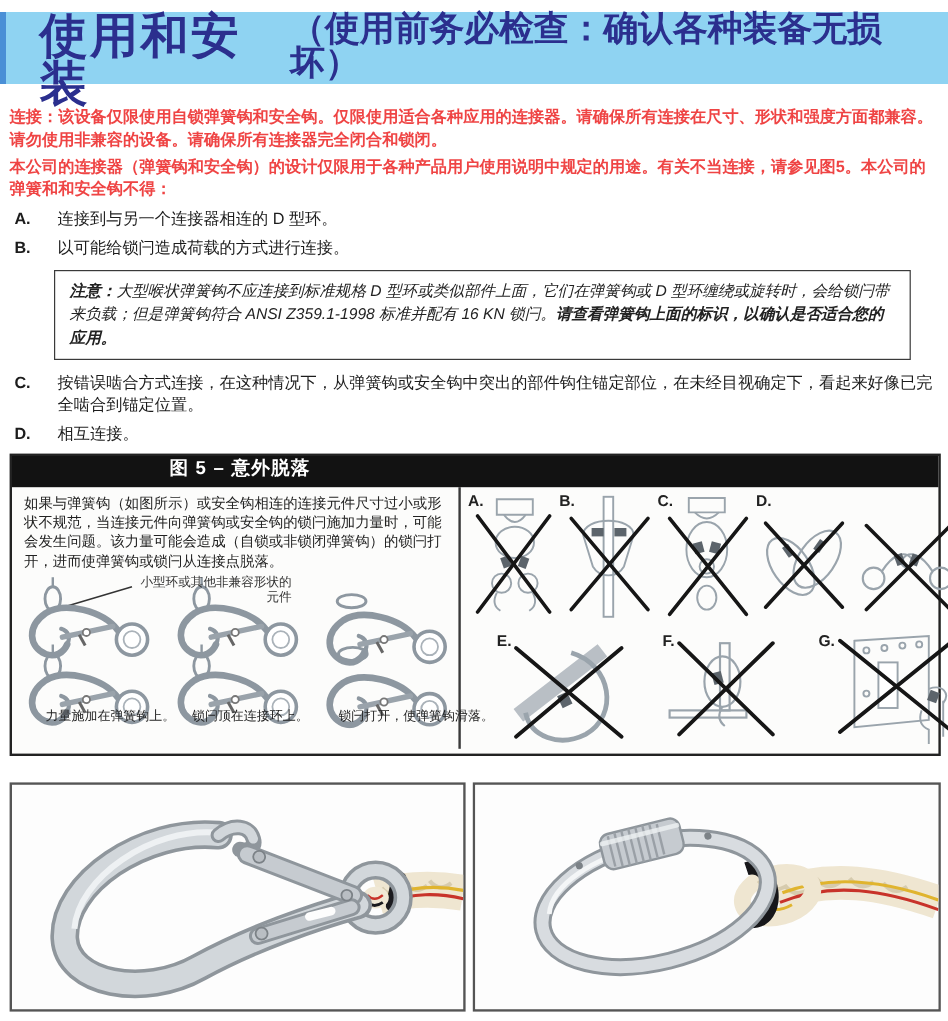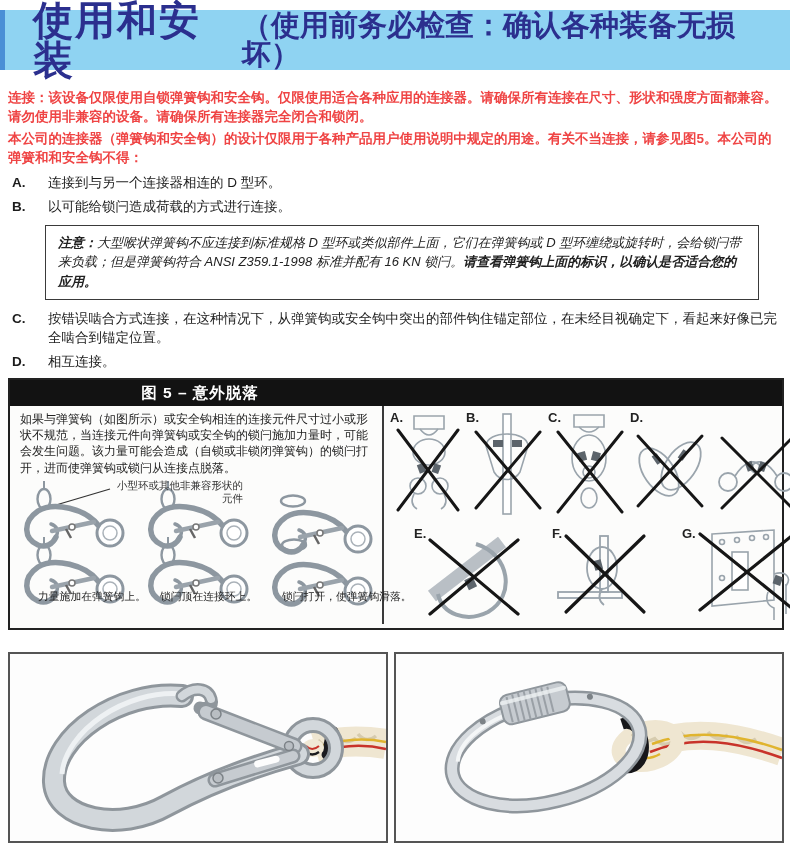--- a/index.html
+++ b/index.html
@@ -1,41 +1,41 @@
 <!DOCTYPE html>
 <html><head>
 <meta charset="utf-8">
 <style>
   html,body{margin:0;padding:0;background:#ffffff;}
   body{font-family:"Liberation Sans","DejaVu Sans",sans-serif;}
   .page{position:relative;width:790px;height:851px;background:#ffffff;overflow:hidden;}
 
   
   .banner{position:absolute;top:10px;left:0;width:790px;height:60px;background:#8fd3f2;
-          border-left:5px solid #4a8fd6;display:flex;align-items:center;padding-left:28px;box-sizing:border-box;}
+          border-left:5px solid #4a8fd6;display:flex;padding-left:28px;box-sizing:border-box;}
   .banner .t-main{color:#2b2f8e;font-size:40px;font-weight:bold;letter-spacing:2px;line-height:1;}
   .banner .t-sub{color:#2b2f8e;font-size:29px;font-weight:bold;letter-spacing:0px;line-height:1;}
 
   
   .content{position:absolute;top:88px;left:8px;width:774px;color:#1c1c1c;}
   .intro{color:#ef4444;font-size:13.5px;line-height:1.44;font-weight:600;margin:0 0 2px 0;}
   .intro .lead{font-weight:bold;}
   .list{margin:6px 0 0 0;padding:0;list-style:none;font-size:13.5px;line-height:1.4;}
   .list li{display:flex;margin-bottom:5px;}
   .list .lbl{width:22px;min-width:22px;font-weight:bold;margin-left:4px;}
   .list .txt{flex:1;padding-left:14px;}
 
   .note-box{border:1.5px solid #3a3a3a;margin:8px 0 10px 37px;width:688px;padding:7px 12px 8px 12px;
             font-style:italic;font-size:13px;line-height:1.5;color:#222;}
   .note-box .nlabel{font-weight:bold;text-align:right;}
   .note-box .nbold{font-weight:bold;}
 
   
   .figure-box{position:absolute;top:378px;left:8px;width:772px;height:248px;border:2px solid #222;background:#fcfcfb;}
-  .fig-head-row{display:flex;height:26px;background:#121212;}
+  .fig-head-row{display:flex;height:26px;background:#121212;flex-direction:column;}
   .fig-head{color:#ffffff;font-weight:bold;font-size:15.5px;display:flex;align-items:center;justify-content:center;letter-spacing:1px;}
   .fig-head.left{width:380px;}
   .fig-head.right{flex:1;}
   .fig-body-row{display:flex;height:218px;}
   .fig-left{width:380px;border-right:2px solid #3a3a3a;box-sizing:border-box;position:relative;}
   .fig-right{flex:1;position:relative;}
   .fig-desc{font-size:12px;line-height:1.35;color:#222;padding:2px 7px 0 7px;margin:3px;}
   .hook-area{position:relative;width:372px;height:128px;margin-top:2px;}
   .callout{position:absolute;left:105px;top:0px;width:128px;font-size:10.5px;line-height:1.25;color:#333;text-align:right;}
   .captions{position:absolute;bottom:3px;left:0;width:100%;font-size:10.8px;color:#222;}

